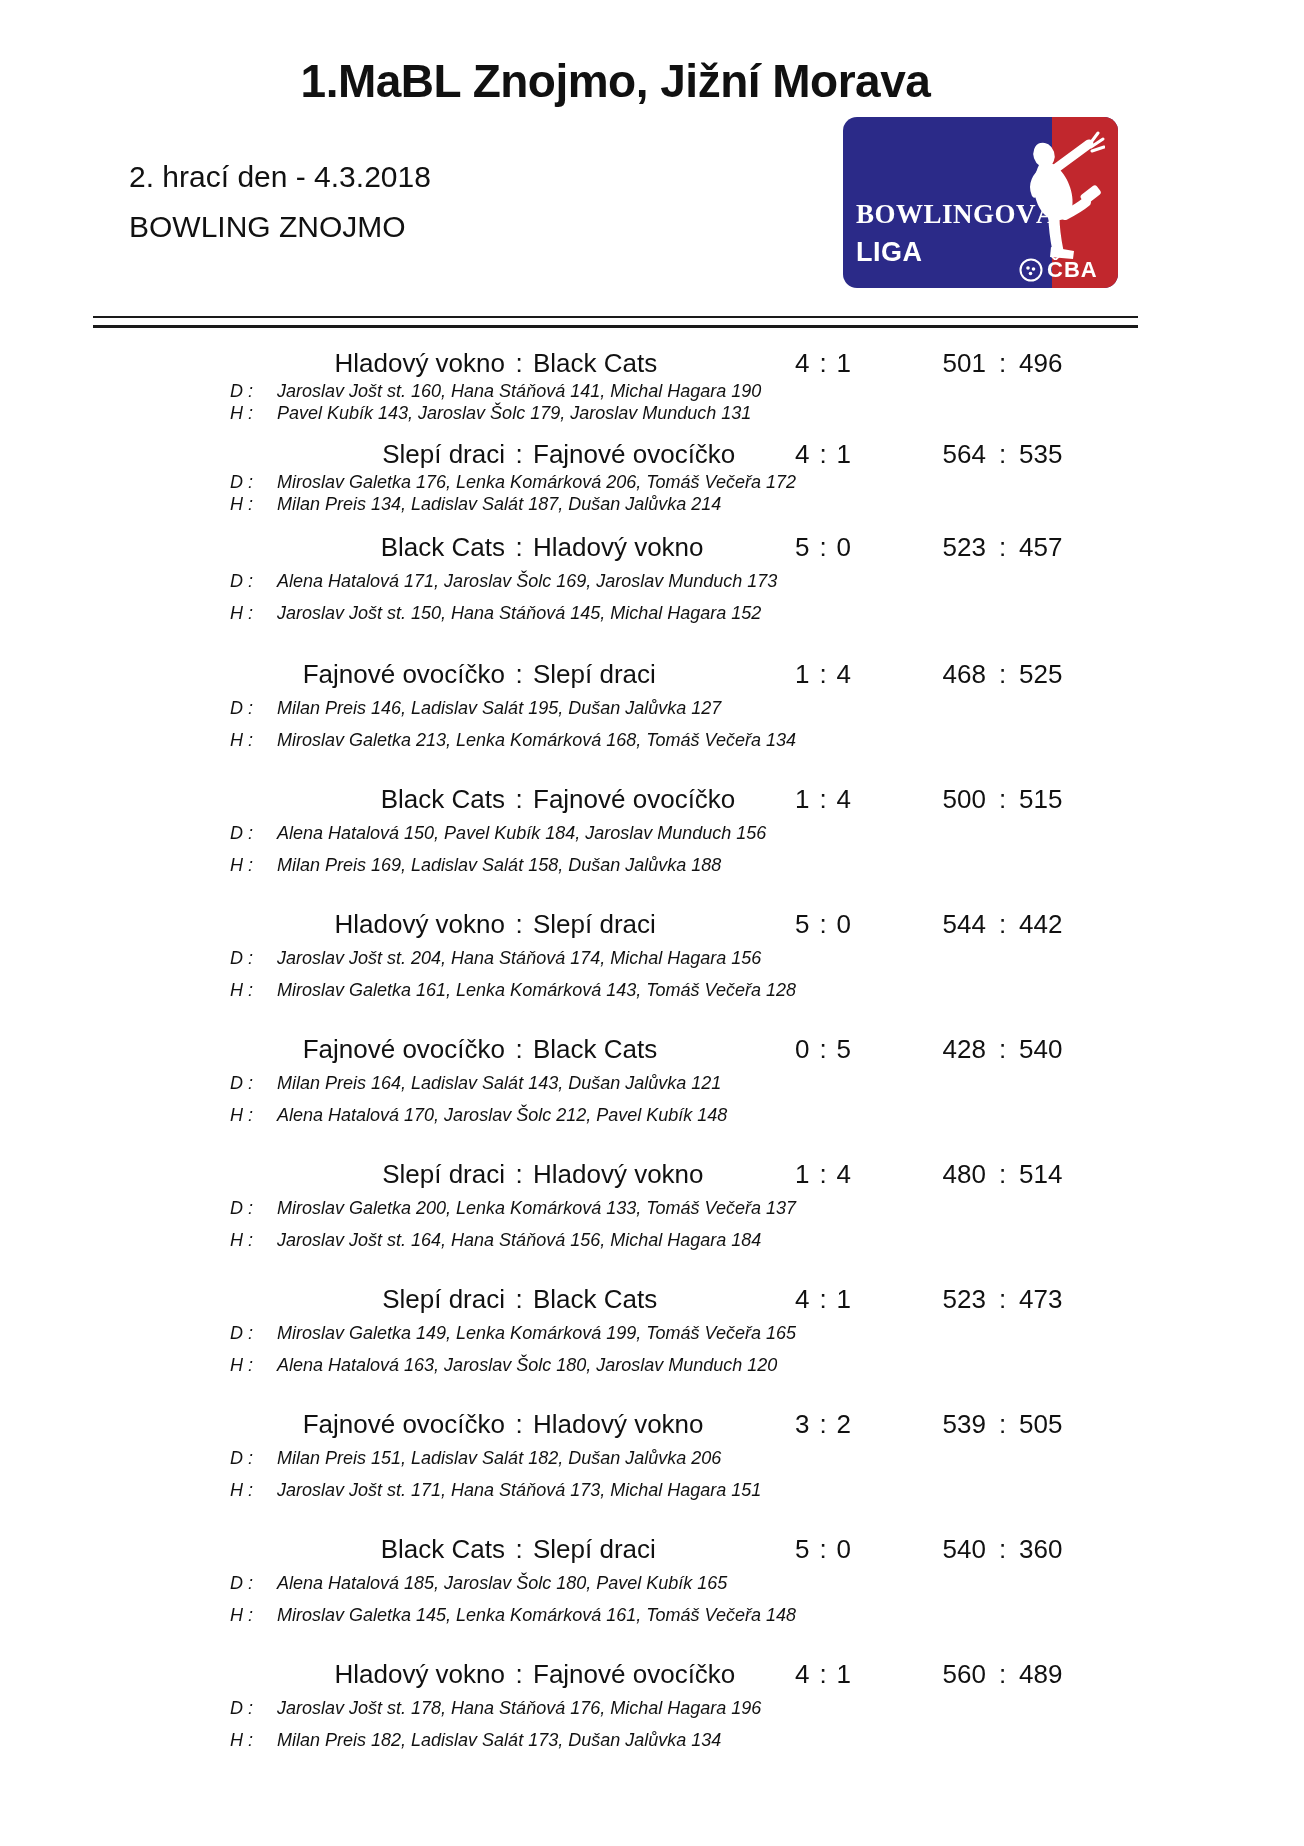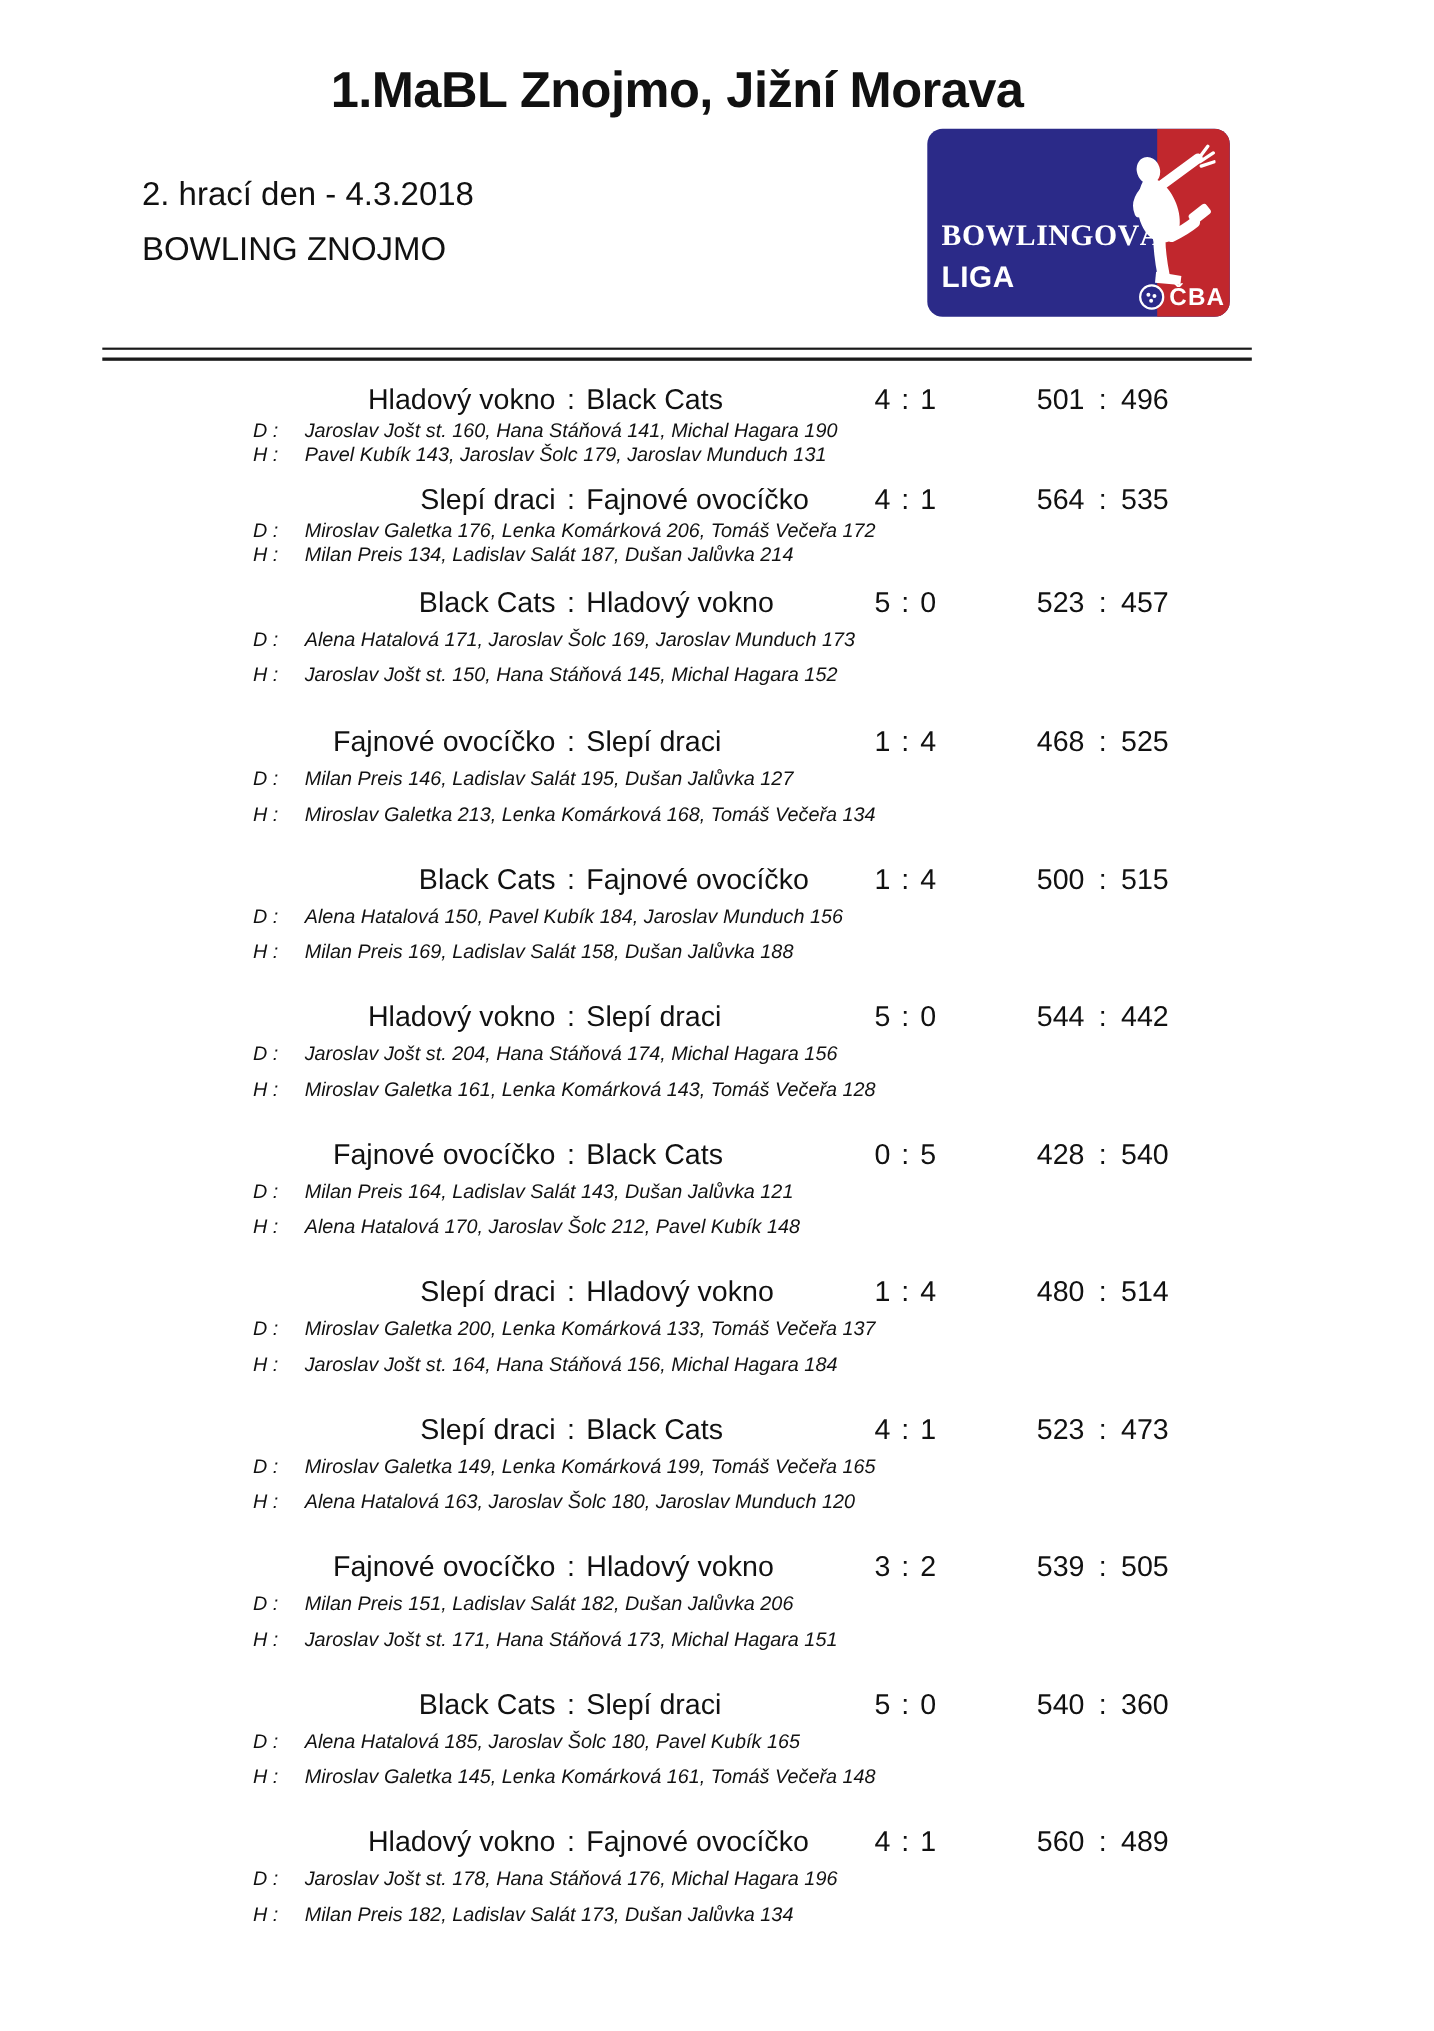--- a/index.html
+++ b/index.html
@@ -28,21 +28,21 @@
     position:absolute; left:843px; top:117px;
     width:275px; height:171px;
     background:var(--logo-blue,#2b2a88);
     border-radius:14px; overflow:hidden;
   }
   .logo-red { position:absolute; top:0; right:0; width:66px; height:100%; background:var(--logo-red,#c1272d); }
   .logo-line { position:absolute; left:13px; color:#ffffff; font-weight:bold; font-size:27px; line-height:27px; letter-spacing:0.5px; }
   .logo-line1 { top:84px;font-family:Liberation Serif, serif; }
   .logo-line2 { top:122px; }
   .bowler { position:absolute; left:186px; top:12px; width:76px; height:132px; }
-  .cba { position:absolute; left:192px; top:141px; display:flex; align-items:center; gap:4px; }
+  .cba { position:absolute; left:176px; top:141px; display:flex; align-items:center; gap:4px; }
   .cba-text { color:#ffffff; font-weight:bold; font-size:22px; line-height:24px; letter-spacing:1px; }
   .ball-svg { width:24px; height:24px; display:block; }
 
   
   .rule { margin-top:71px; height:7px; border-top:2px solid #1a1a1a; border-bottom:3px solid #1a1a1a; }
 
   
   .match { margin-top:29px; }
   .match:nth-child(1) { margin-top:21px; }
   .match:nth-child(2) { margin-top:16px; }

